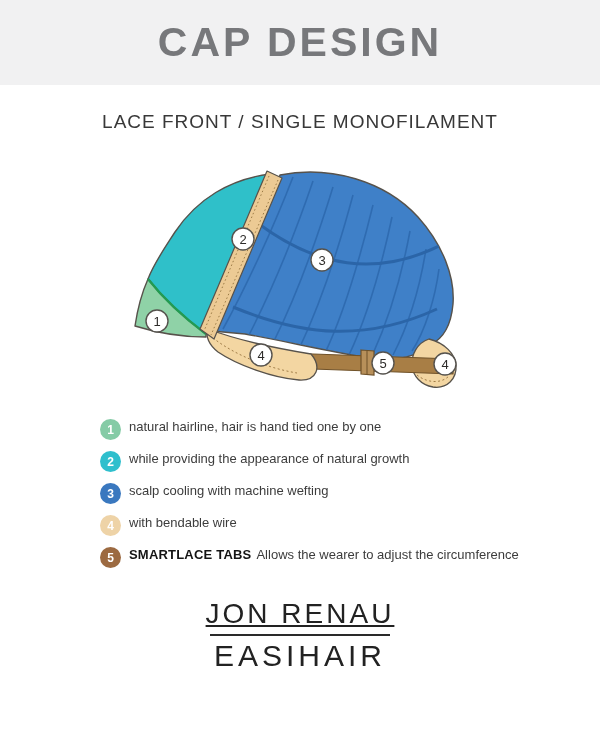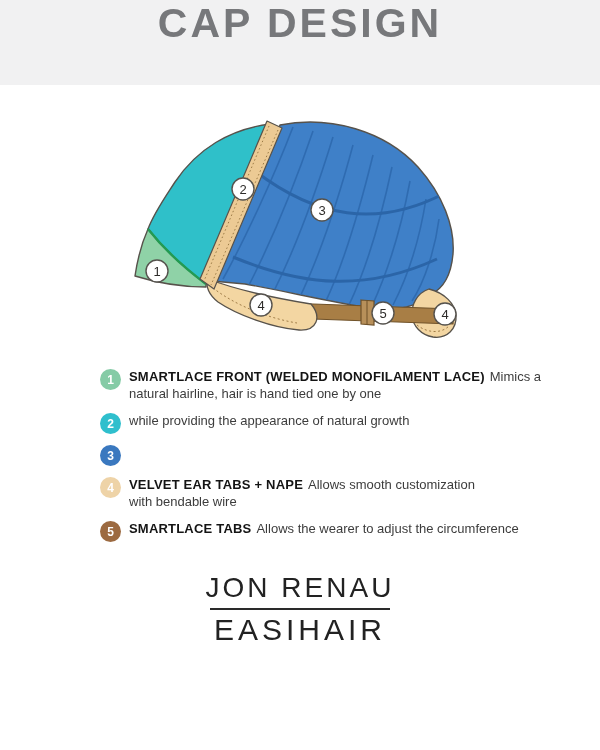--- a/index.html
+++ b/index.html
@@ -1,51 +1,52 @@
 <!DOCTYPE html>
 <html><head>
 <meta charset="utf-8">
 <style>
   html,body { margin:0; padding:0; background:#ffffff; }
   body { width:600px; height:750px; font-family:"Liberation Sans", sans-serif; }
   .page { position:relative; width:600px; height:750px; overflow:hidden; background:#ffffff; }
 
-  .header { height:85px; background:#f1f1f2; display:flex; align-items:flex-start; justify-content:center; }
+  .header { height:85px; background:#f1f1f2; display:flex; align-items:center; justify-content:center; }
   .page-title { margin:0; font-size:41px; font-weight:bold; color:#77787b; letter-spacing:3px; }
 
   .subtitle { margin-top:26px; height:24px; text-align:center; font-size:19px; font-weight:400;
               color:#383838; letter-spacing:1px; }
 
   .diagram { margin-top:34px; display:flex; justify-content:center; }
 
   .legend { margin:20px 0 0 100px; width:440px; }
   .lg-item { display:flex; align-items:flex-start; margin-bottom:11px; }
   .lg-bullet { flex:0 0 21px; margin-right:8px; margin-top:0px; }
   .lg-text { font-size:13px; line-height:16.5px; color:#3c3c3c; width:424px; }
   .lg-line1 { white-space:nowrap; }
   .lg-label { font-weight:bold; color:#141414; letter-spacing:0.2px; }
   .lg-desc { margin-left:5px; }
 
   .footer { margin-top:30px; text-align:center; color:#222222; }
-  .brand-top { font-size:28px; font-weight:400; letter-spacing:3px; }
+  .brand-top { font-size:28px; font-weight:400; letter-spacing:3px;text-decoration:underline; }
   .brand-rule { width:180px; height:0; border-top:2px solid #2a2a2a; margin:4px auto 3px auto; }
   .brand-bottom { font-size:30px; font-weight:400; letter-spacing:4px; }
 
   svg text.callout-num { font-family:"Liberation Sans", sans-serif; font-size:13px; fill:#2e2c2a; }
   svg text.bullet-num  { font-family:"Liberation Sans", sans-serif; font-size:12px; font-weight:bold; fill:#ffffff; }
 </style>
 </head>
 <body>
 
 <div class="page">
 
   <div class="header">
     <h1 class="page-title">CAP DESIGN</h1>
   </div>
 
+  <div class="subtitle">LACE FRONT / SINGLE MONOFILAMENT</div>
 
   <div class="diagram">
     <svg width="370" height="230" viewBox="0 0 370 230">
       <defs>
         <clipPath id="blueClip">
           <path d="M165,6 C215,-4 270,12 303,48 C328,76 340,108 338,135 C336,158 328,170 315,176 C300,190 275,192 250,188 C215,183 170,172 130,165 L97,162 Z"></path>
         </clipPath>
       </defs>
 
       <path d="M165,6 C215,-4 270,12 303,48 C328,76 340,108 338,135 C336,158 328,170 315,176 C300,190 275,192 250,188 C215,183 170,172 130,165 L97,162 Z" stroke="#57524b" stroke-width="1.4" stroke-linejoin="round" fill="#3f80c8"></path>
@@ -113,51 +114,50 @@
   </div>
 
   <div class="legend">
 
     <div class="lg-item">
       <svg class="lg-bullet" width="21" height="21">
         <circle cx="10.5" cy="10.5" r="10.5" fill="#85cba6"></circle>
         <text class="bullet-num" x="10.5" y="15" text-anchor="middle">1</text>
       </svg>
       <div class="lg-text">
-        <div class="lg-line1"><span class="lg-label">SMARTLACE FRONT (WELDED MONOFILAMENT LACE)</span><span class="lg-desc">Mimics a</span></div>
         <div class="lg-line2">natural hairline, hair is hand tied one by one</div>
       </div>
     </div>
 
     <div class="lg-item">
       <svg class="lg-bullet" width="21" height="21">
         <circle cx="10.5" cy="10.5" r="10.5" fill="#2fbfcd"></circle>
         <text class="bullet-num" x="10.5" y="15" text-anchor="middle">2</text>
       </svg>
       <div class="lg-text">
         <div class="lg-line2">while providing the appearance of natural growth</div>
       </div>
     </div>
 
     <div class="lg-item">
       <svg class="lg-bullet" width="21" height="21">
         <circle cx="10.5" cy="10.5" r="10.5" fill="#3a78bf"></circle>
         <text class="bullet-num" x="10.5" y="15" text-anchor="middle">3</text>
       </svg>
       <div class="lg-text">
+        <div class="lg-line2">scalp cooling  with machine wefting</div>
       </div>
     </div>
 
     <div class="lg-item">
       <svg class="lg-bullet" width="21" height="21">
         <circle cx="10.5" cy="10.5" r="10.5" fill="#eed3a7"></circle>
         <text class="bullet-num" x="10.5" y="15" text-anchor="middle">4</text>
       </svg>
       <div class="lg-text">
-        <div class="lg-line1"><span class="lg-label">VELVET EAR TABS + NAPE</span><span class="lg-desc">Allows smooth customization</span></div>
         <div class="lg-line2">with bendable wire</div>
       </div>
     </div>
 
     <div class="lg-item">
       <svg class="lg-bullet" width="21" height="21">
         <circle cx="10.5" cy="10.5" r="10.5" fill="#9c6a41"></circle>
         <text class="bullet-num" x="10.5" y="15" text-anchor="middle">5</text>
       </svg>
       <div class="lg-text">

